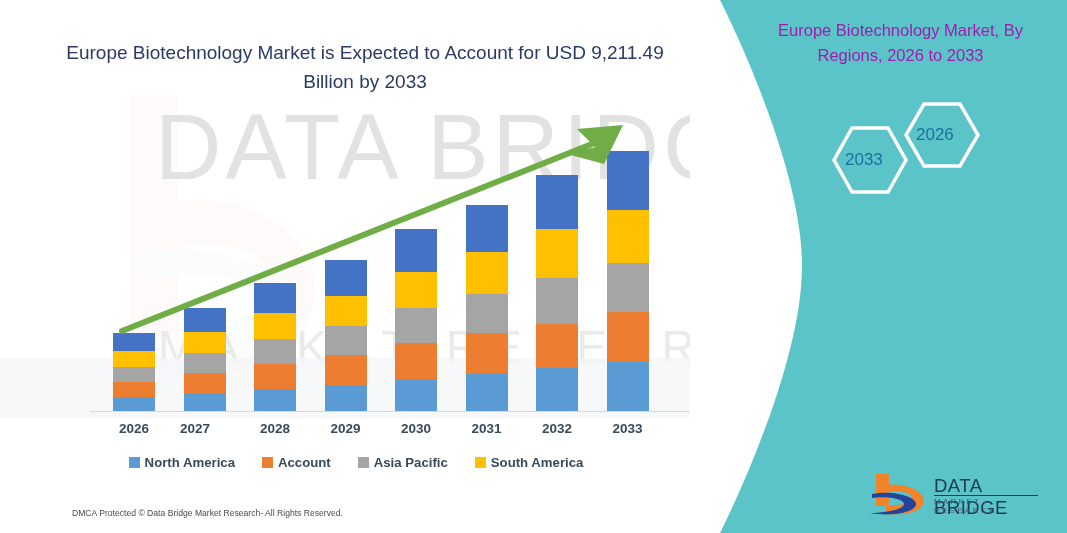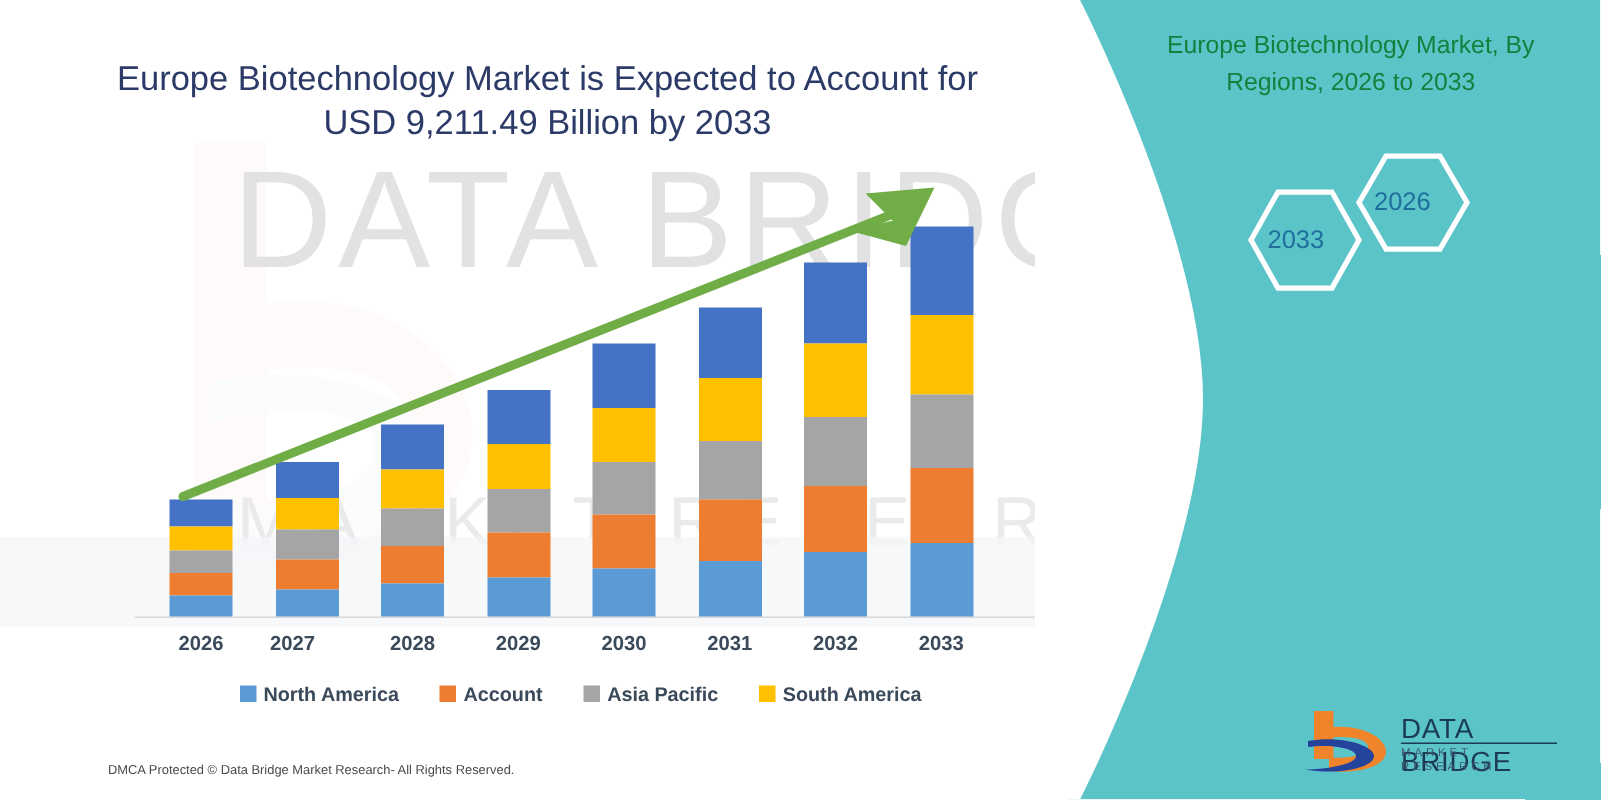--- a/index.html
+++ b/index.html
@@ -10,48 +10,48 @@
   .wm-wrap{position:absolute;left:0;top:0;width:712px;height:533px;overflow:hidden;pointer-events:none;}
   .wm-b{position:absolute;left:100px;top:85px;width:240px;height:300px;opacity:.16;}
   .wm-text{position:absolute;left:155px;top:95px;width:620px;font-size:92px;letter-spacing:4px;
            color:#e2e2e2;font-family:"Liberation Sans",sans-serif;font-weight:400;white-space:nowrap;}
   .wm-text2{position:absolute;left:158px;top:320px;width:640px;font-size:46px;letter-spacing:12px;
             color:#eaeaea;font-weight:400;white-space:nowrap;}
   .wm-shade{position:absolute;left:0;top:358px;width:712px;height:60px;background:#f4f6f8;opacity:.75;}
 
   
   .chart-title{position:absolute;left:60px;top:38px;width:610px;text-align:center;
-    font-size:23px;line-height:29px;color:#2b3a67;font-family:"Liberation Sans",sans-serif;}
+    font-size:19px;line-height:29px;color:#2b3a67;font-family:"Liberation Sans",sans-serif;}
 
   
   .plot{position:absolute;left:0;top:0;width:712px;height:533px;}
   .axis-line{position:absolute;left:90px;top:411px;width:600px;height:1px;background:#d8d8d8;}
   .bar{position:absolute;width:42px;bottom:122px;display:flex;flex-direction:column;}
   .seg{width:100%;}
   .xlab{position:absolute;top:421px;width:60px;text-align:center;font-size:13.5px;font-weight:bold;color:#3b4a5a;}
 
   
   .arrow-svg{position:absolute;left:0;top:0;width:712px;height:533px;pointer-events:none;}
 
   
   .legend{position:absolute;left:0;top:455px;width:712px;display:flex;justify-content:center;
-          align-items:flex-end;gap:27px;padding-left:31px;}
+          align-items:flex-end;gap:27px;}
   .lg-item{display:flex;align-items:center;gap:5px;}
   .lg-sw{width:11px;height:11px;display:block;}
   .lg-tx{font-size:13.2px;font-weight:bold;color:#3b4a5a;font-family:"Liberation Sans",sans-serif;}
 
   
   .footer{position:absolute;left:0;top:508px;width:712px;display:flex;justify-content:space-between;
           padding:0 72px;box-sizing:border-box;}
   .foot-tx{font-size:8.6px;color:#4a4a4a;font-family:Liberation Sans, sans-serif;white-space:nowrap;}
 
   
   .teal{position:absolute;left:712px;top:0;width:355px;height:533px;background:#5BC4C8;}
   .teal-curve{position:absolute;left:690px;top:0;width:130px;height:533px;}
-  .panel-title{position:absolute;left:748px;top:18px;width:305px;text-align:center;color:#15803d;
+  .panel-title{position:absolute;left:748px;top:18px;width:305px;text-align:center;color:#a21caf;
     font-size:16.5px;line-height:25px;font-family:"Liberation Sans",sans-serif;}
   .hex-wrap{position:absolute;left:820px;top:90px;width:180px;height:120px;}
   .hex-label{position:absolute;color:#1f6f9c;font-size:17px;font-family:"Liberation Sans",sans-serif;}
   .dbmr{position:absolute;left:800px;top:242px;width:262px;text-align:center;color:#2f7f92;
     font-size:17.5px;line-height:28px;letter-spacing:.3px;font-family:"Liberation Sans",sans-serif;}
   .logo{position:absolute;left:868px;top:472px;width:172px;height:46px;}
   .logo-t1{position:absolute;left:66px;top:3px;font-size:18.5px;letter-spacing:.5px;color:#1b3a53;
            font-family:"Liberation Sans",sans-serif;}
   .logo-t2{position:absolute;left:66px;top:25px;font-size:7.6px;letter-spacing:2.6px;color:#3f5a6e;
            font-family:"Liberation Sans",sans-serif;}

